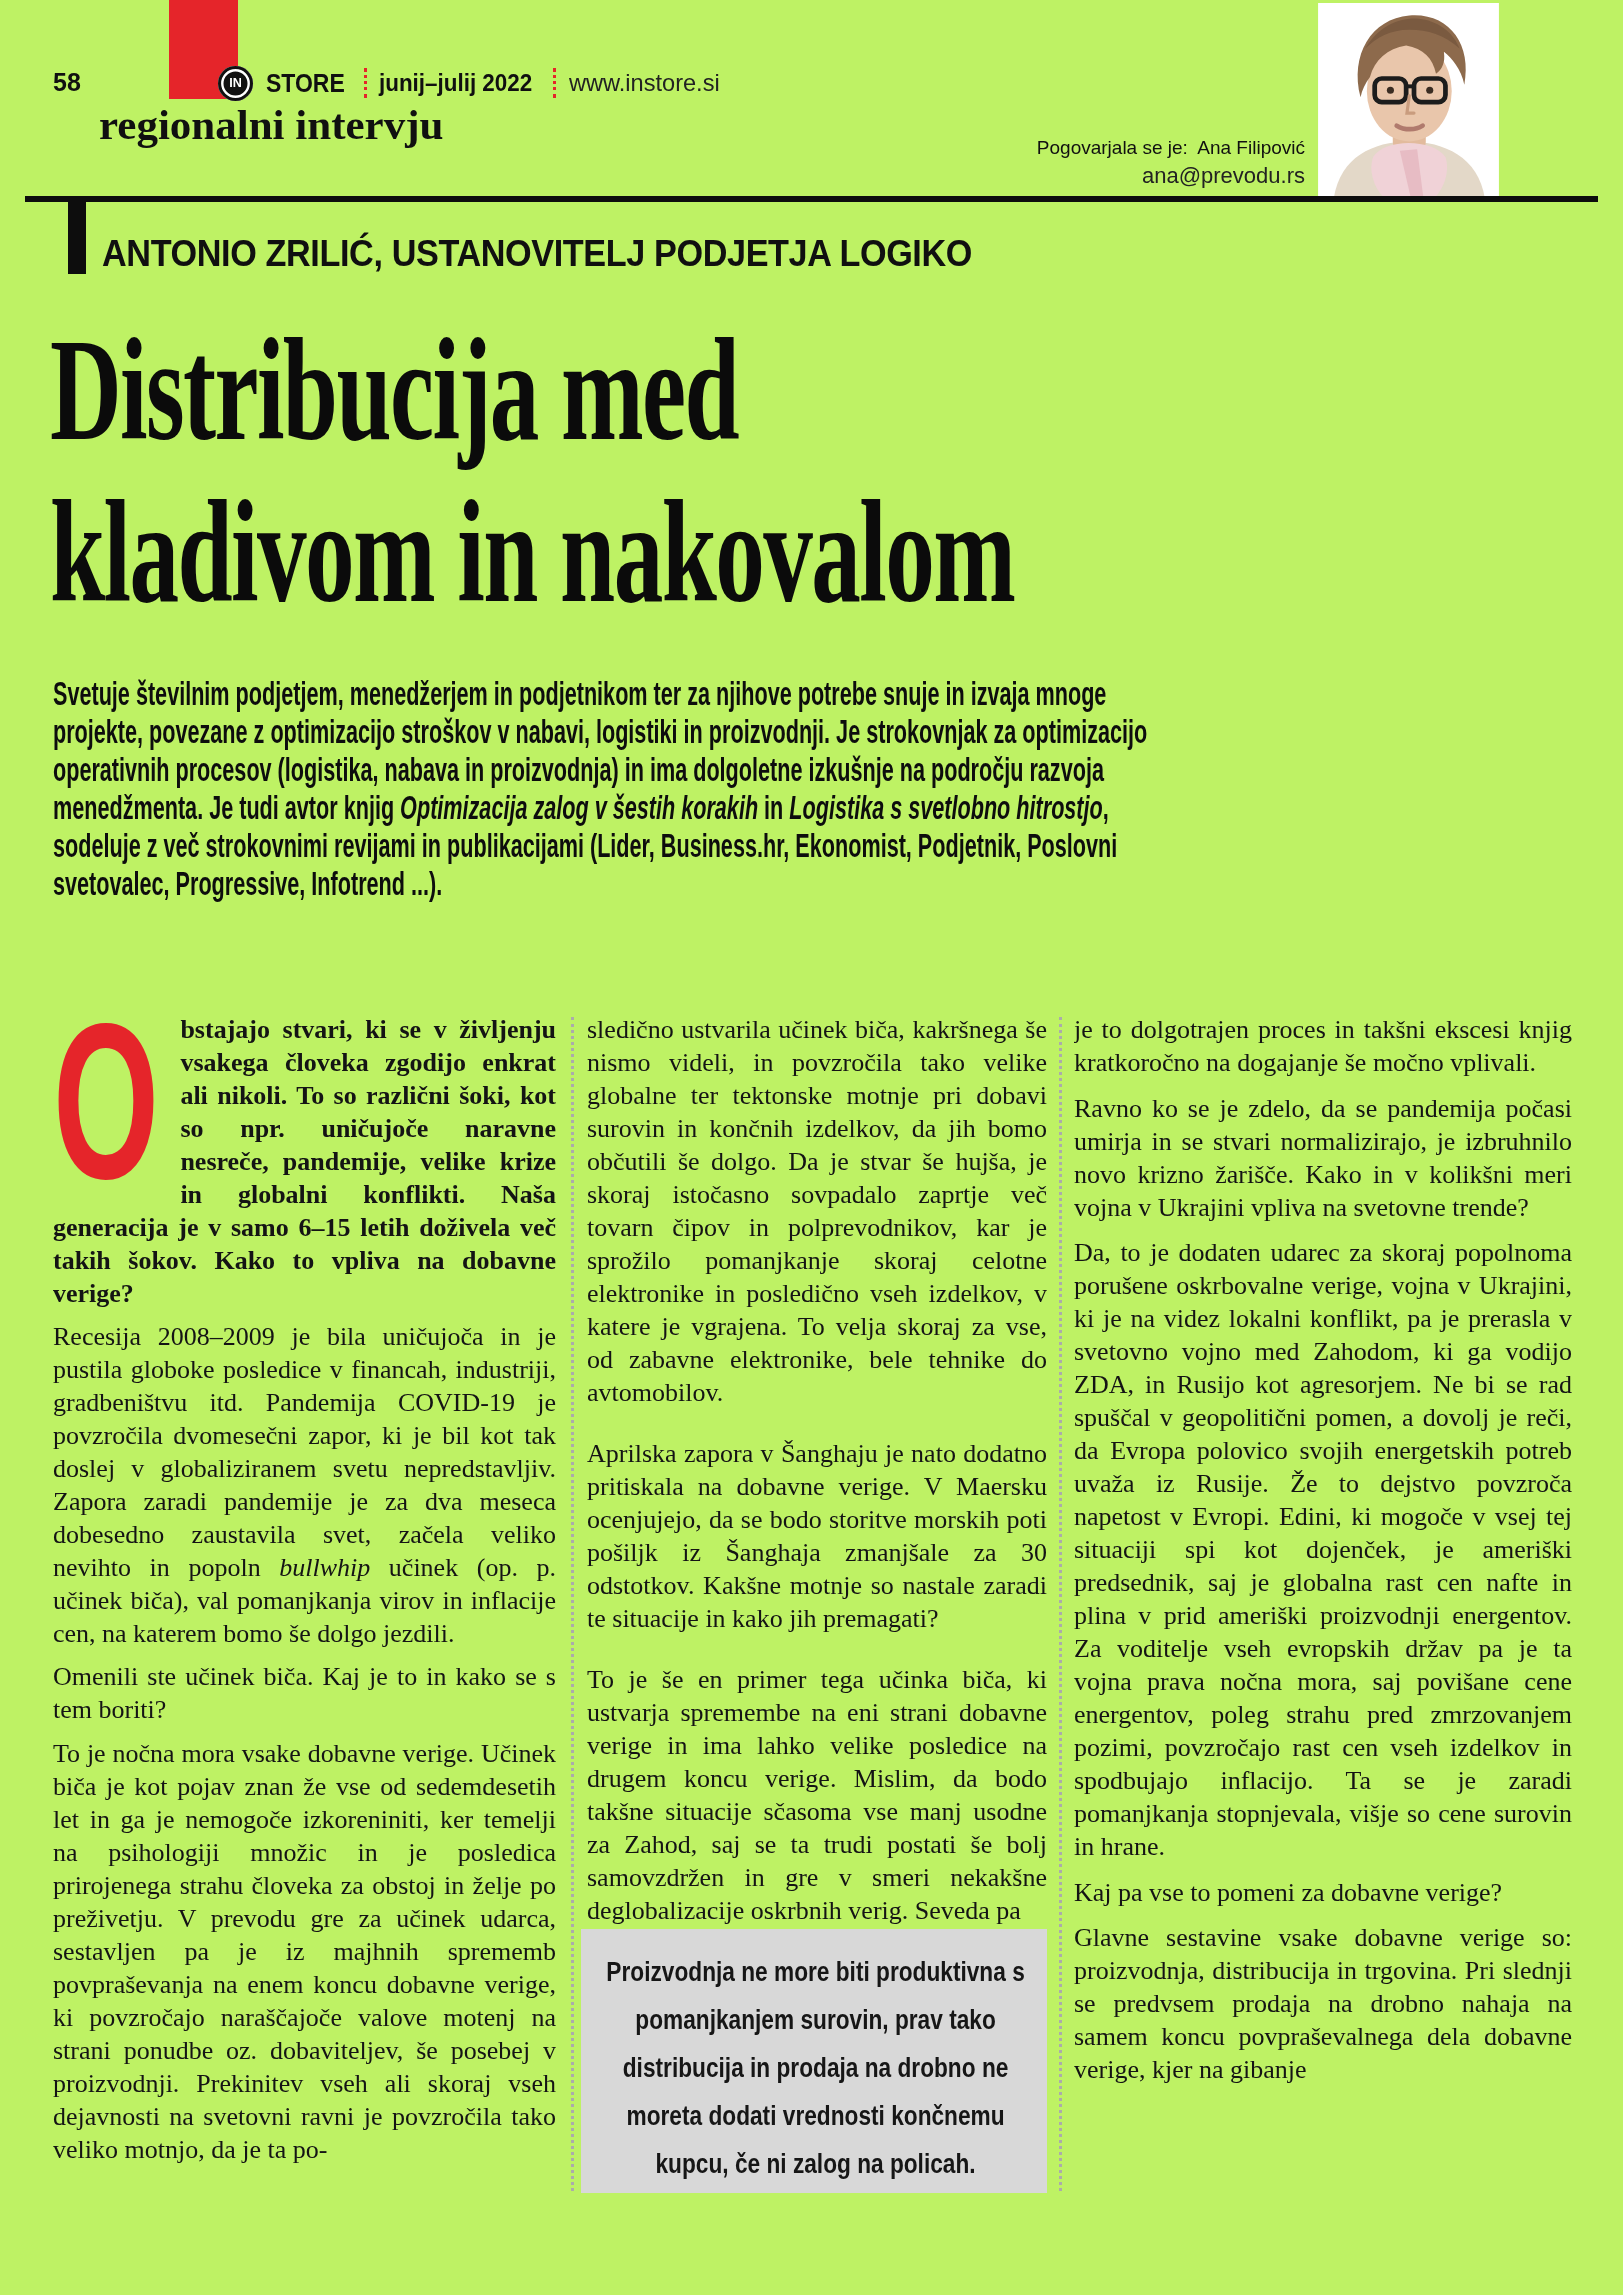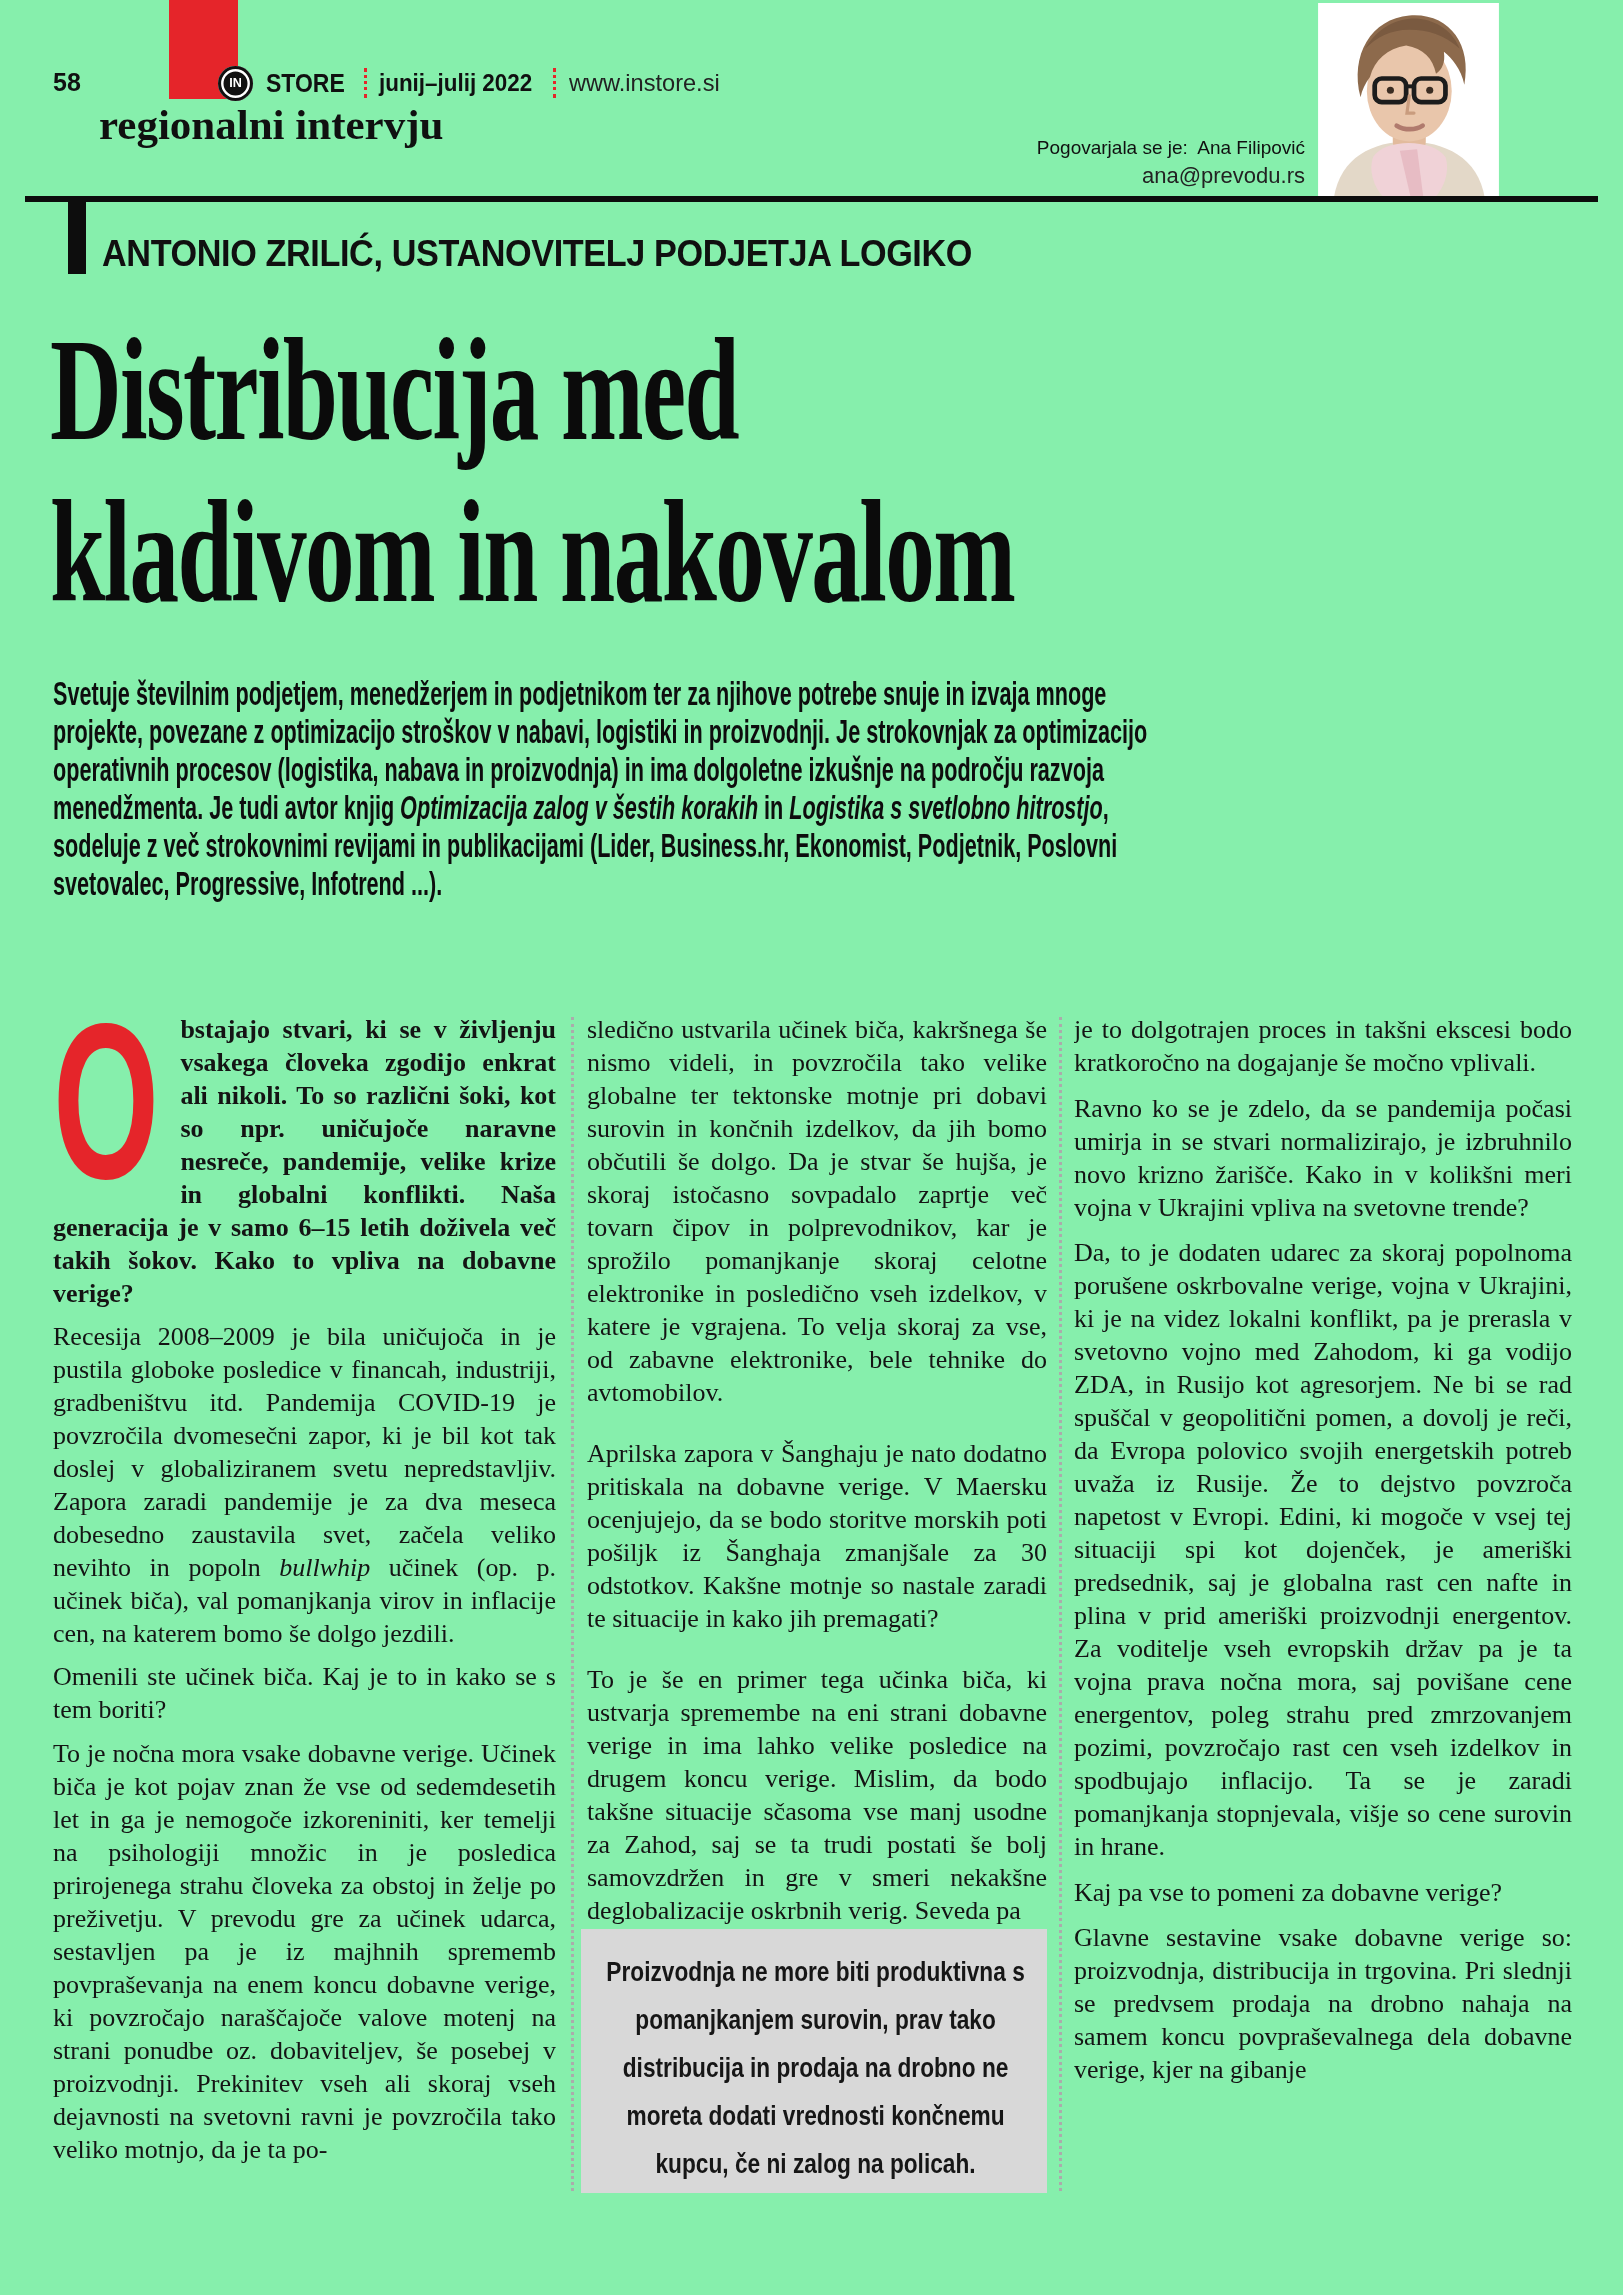--- a/index.html
+++ b/index.html
@@ -3,21 +3,21 @@
 <meta charset="utf-8">
 <style>
   :root{
     --red:#e5252a;
     --ink:#101010;
     --quote-bg:#d8d8d8;
   }
   *{box-sizing:border-box;}
   html,body{margin:0;padding:0;background:#888;}
   .page{
-    position:relative;width:1623px;height:2295px;background:#86efac;
+    position:relative;width:1623px;height:2295px;background:#bef264;
     overflow:hidden;color:var(--ink);
     font-family:"Liberation Serif",serif;margin:0 auto;
   }
   
   .page-number{position:absolute;left:53px;top:68px;font:bold 25px "Liberation Sans",sans-serif;}
   .red-block{position:absolute;left:169px;top:0;width:69px;height:99px;background:var(--red);}
   .masthead-row{position:absolute;left:218px;top:64px;height:38px;display:flex;align-items:center;gap:12.6px;font-family:"Liberation Sans",sans-serif;}
   .in-logo{width:35px;height:35px;border-radius:50%;background:#111;color:#fff;
     display:flex;align-items:center;justify-content:center;
     font:bold 12.6px "Liberation Sans",sans-serif;letter-spacing:0;
@@ -150,21 +150,21 @@
     <p>To je nočna mora vsake dobavne verige. Učinek biča je kot pojav znan že vse od sedemdesetih let in ga je nemogoče izkoreniniti, ker temelji na psihologiji množic in je posledica prirojenega strahu človeka za obstoj in želje po preživetju. V prevodu gre za učinek udarca, sestavljen pa je iz majhnih sprememb povpraševanja na enem koncu dobavne verige, ki povzročajo naraščajoče valove motenj na strani ponudbe oz. dobaviteljev, še posebej v proizvodnji. Prekinitev vseh ali skoraj vseh dejavnosti na svetovni ravni je povzročila tako veliko motnjo, da je ta po-</p>
   </div>
 
   <div class="col" id="col2">
     <p>sledično ustvarila učinek biča, kakršnega še nismo videli, in povzročila tako velike globalne ter tektonske motnje pri dobavi surovin in končnih izdelkov, da jih bomo občutili še dolgo. Da je stvar še hujša, je skoraj istočasno sovpadalo zaprtje več tovarn čipov in polprevodnikov, kar je sprožilo pomanjkanje skoraj celotne elektronike in posledično vseh izdelkov, v katere je vgrajena. To velja skoraj za vse, od zabavne elektronike, bele tehnike do avtomobilov.</p>
     <p class="subhead">Aprilska zapora v Šanghaju je nato dodatno pritiskala na dobavne verige. V Maersku ocenjujejo, da se bodo storitve morskih poti pošiljk iz Šanghaja zmanjšale za 30 odstotkov. Kakšne motnje so nastale zaradi te situacije in kako jih premagati?</p>
     <p>To je še en primer tega učinka biča, ki ustvarja spremembe na eni strani dobavne verige in ima lahko velike posledice na drugem koncu verige. Mislim, da bodo takšne situacije sčasoma vse manj usodne za Zahod, saj se ta trudi postati še bolj samovzdržen in gre v smeri nekakšne deglobalizacije oskrbnih verig. Seveda pa</p>
   </div>
 
   <div class="col" id="col3">
-    <p>je to dolgotrajen proces in takšni ekscesi bodo kratkoročno na dogajanje še močno vplivali.</p>
+    <p>je to dolgotrajen proces in takšni ekscesi knjig kratkoročno na dogajanje še močno vplivali.</p>
     <p class="subhead">Ravno ko se je zdelo, da se pandemija počasi umirja in se stvari normalizirajo, je izbruhnilo novo krizno žarišče. Kako in v kolikšni meri vojna v Ukrajini vpliva na svetovne trende?</p>
     <p>Da, to je dodaten udarec za skoraj popolnoma porušene oskrbovalne verige, vojna v Ukrajini, ki je na videz lokalni konflikt, pa je prerasla v svetovno vojno med Zahodom, ki ga vodijo ZDA, in Rusijo kot agresorjem. Ne bi se rad spuščal v geopolitični pomen, a dovolj je reči, da Evropa polovico svojih energetskih potreb uvaža iz Rusije. Že to dejstvo povzroča napetost v Evropi. Edini, ki mogoče v vsej tej situaciji spi kot dojenček, je ameriški predsednik, saj je globalna rast cen nafte in plina v prid ameriški proizvodnji energentov. Za voditelje vseh evropskih držav pa je ta vojna prava nočna mora, saj povišane cene energentov, poleg strahu pred zmrzovanjem pozimi, povzročajo rast cen vseh izdelkov in spodbujajo inflacijo. Ta se je zaradi pomanjkanja stopnjevala, višje so cene surovin in hrane.</p>
     <p class="subhead">Kaj pa vse to pomeni za dobavne verige?</p>
     <p>Glavne sestavine vsake dobavne verige so: proizvodnja, distribucija in trgovina. Pri slednji se predvsem prodaja na drobno nahaja na samem koncu povpraševalnega dela dobavne verige, kjer na gibanje</p>
   </div>
 
   <div class="quote-box">
     <div class="quote-inner">Proizvodnja ne more biti produktivna s pomanjkanjem surovin, prav tako distribucija in prodaja na drobno ne moreta dodati vrednosti končnemu kupcu, če ni zalog na policah.</div>
   </div>
 

